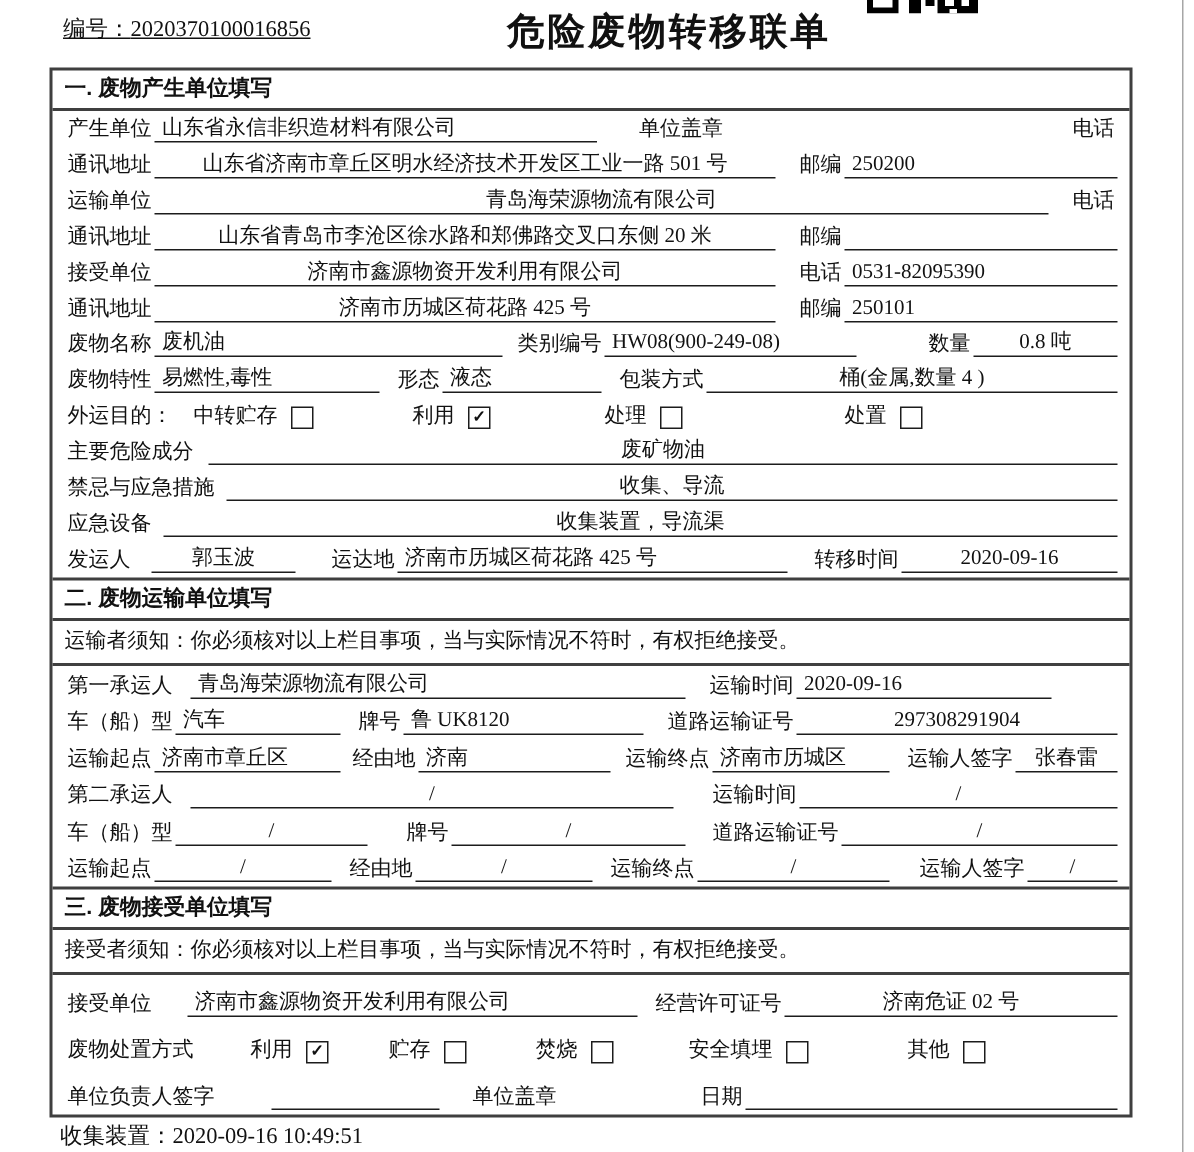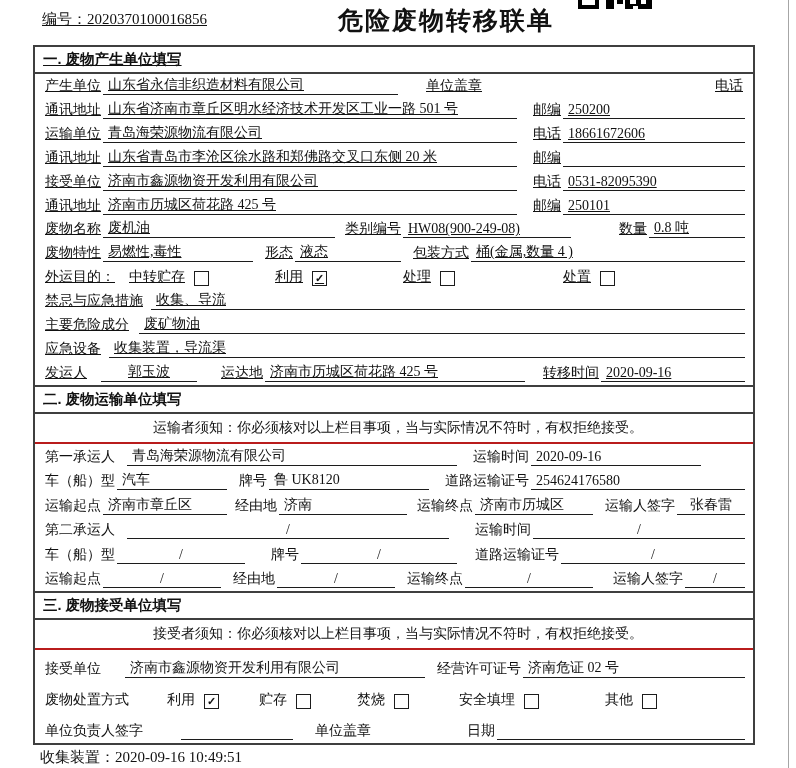--- a/index.html
+++ b/index.html
@@ -8,29 +8,29 @@
   .page-edge{position:absolute;top:0;bottom:0;right:7px;width:1px;background:#a6a6a6;}
   .serial{position:absolute;left:42px;top:10px;font-size:15px;white-space:nowrap;text-decoration:underline;}
   .doc-title{position:absolute;left:0;right:0;top:4px;text-align:center;padding-left:96px;
        font-size:25px;font-weight:bold;letter-spacing:2px;
        font-family:"Liberation Sans","DejaVu Sans",sans-serif;}
   .qr{position:absolute;left:578px;top:0;width:74px;height:9px;}
   .formbox{position:absolute;left:33px;top:45px;width:722px;height:700px;box-sizing:border-box;
        border:2px solid #3f3f3f;display:flex;flex-direction:column;}
   .sec{display:flex;flex-direction:column;box-sizing:border-box;}
   .sec2,.sec3{border-top:2px solid #3f3f3f;}
-  .sec1{flex:0 0 338px;text-decoration:underline;} .sec2{flex:0 0 206px;} .sec3{flex:1;}
+  .sec1{flex:0 0 338px;} .sec2{flex:0 0 206px;} .sec3{flex:1;}
   .sec-title{flex:0 0 25px;line-height:25px;padding-left:8px;font-weight:bold;font-size:14.5px;
        border-bottom:2px solid #3f3f3f;font-family:"Liberation Sans","DejaVu Sans",sans-serif;}
-  .notice{flex:0 0 28px;line-height:28px;padding-left:8px;border-bottom:2px solid #b91c1c;white-space:nowrap;text-align:center;}
+  .notice{flex:0 0 28px;line-height:28px;padding-left:8px;border-bottom:2px solid #404040;white-space:nowrap;}
   .rows{flex:1;display:flex;flex-direction:column;}
   .row{flex:1;display:flex;align-items:flex-end;padding:0 8px 3px 8px;white-space:nowrap;}
   .lbl{padding:0 2px;}
   .val{display:inline-block;border-bottom:1.5px solid #1c1c1c;padding:0 5px;min-height:17px;box-sizing:border-box;}
-  .fx{flex:1;}
+  .fx{flex:1;text-align:center;}
   .c{text-align:center;}
   .sp{flex:1;}
   .ck{display:inline-block;width:13px;height:13px;border:1.5px solid #1c1c1c;margin-left:7px;
       line-height:12px;font-size:11px;font-weight:bold;text-align:center;box-sizing:content-box;}
   .footer{position:absolute;left:40px;top:748px;font-size:15px;white-space:nowrap;}
 </style>
 </head>
 <body>
 
 <div class="page-edge"></div>
@@ -65,21 +65,20 @@
       <div class="row">
         <span class="lbl">通讯地址</span>
         <span class="val fx">山东省济南市章丘区明水经济技术开发区工业一路 501 号</span>
         <span class="lbl" style="margin-left:14px">邮编</span>
         <span class="val" style="width:182px">250200</span>
       </div>
       <div class="row">
         <span class="lbl">运输单位</span>
         <span class="val fx">青岛海荣源物流有限公司</span>
         <span class="lbl" style="margin-left:14px">电话</span>
-        <span class="val" style="width:182px">18661672606</span>
       </div>
       <div class="row">
         <span class="lbl">通讯地址</span>
         <span class="val fx">山东省青岛市李沧区徐水路和郑佛路交叉口东侧 20 米</span>
         <span class="lbl" style="margin-left:14px">邮编</span>
         <span class="val" style="width:182px"></span>
       </div>
       <div class="row">
         <span class="lbl">接受单位</span>
         <span class="val fx">济南市鑫源物资开发利用有限公司</span>
@@ -113,26 +112,26 @@
         <span class="lbl" style="margin-left:10px">中转贮存</span>
         <span class="ck"></span>
         <span class="lbl" style="margin-left:64px">利用</span>
         <span class="ck">✓</span>
         <span class="lbl" style="margin-left:74px">处理</span>
         <span class="ck"></span>
         <span class="lbl" style="margin-left:106px">处置</span>
         <span class="ck"></span>
       </div>
       <div class="row">
+        <span class="lbl">主要危险成分</span>
+        <span class="val fx" style="margin-left:8px">废矿物油</span>
+      </div>
+      <div class="row">
         <span class="lbl">禁忌与应急措施</span>
         <span class="val fx" style="margin-left:6px">收集、导流</span>
-      </div>
-      <div class="row">
-        <span class="lbl">主要危险成分</span>
-        <span class="val fx" style="margin-left:8px">废矿物油</span>
       </div>
       <div class="row">
         <span class="lbl">应急设备</span>
         <span class="val fx" style="margin-left:6px">收集装置，导流渠</span>
       </div>
       <div class="row">
         <span class="lbl">发运人</span>
         <span class="val c" style="width:96px;margin-left:12px">郭玉波</span>
         <span class="lbl" style="margin-left:22px">运达地</span>
         <span class="val" style="width:260px">济南市历城区荷花路 425 号</span>
@@ -152,21 +151,21 @@
         <span class="lbl" style="margin-left:14px">运输时间</span>
         <span class="val" style="width:170px">2020-09-16</span>
         <span class="sp"></span>
       </div>
       <div class="row">
         <span class="lbl">车（船）型</span>
         <span class="val" style="width:110px">汽车</span>
         <span class="lbl" style="margin-left:10px">牌号</span>
         <span class="val" style="width:160px">鲁 UK8120</span>
         <span class="lbl" style="margin-left:14px">道路运输证号</span>
-        <span class="val fx">254624176580</span>
+        <span class="val fx">297308291904</span>
       </div>
       <div class="row">
         <span class="lbl">运输起点</span>
         <span class="val" style="width:124px">济南市章丘区</span>
         <span class="lbl" style="margin-left:6px">经由地</span>
         <span class="val" style="width:128px">济南</span>
         <span class="lbl" style="margin-left:8px">运输终点</span>
         <span class="val" style="width:118px">济南市历城区</span>
         <span class="lbl" style="margin-left:10px">运输人签字</span>
         <span class="val fx c">张春雷</span>

